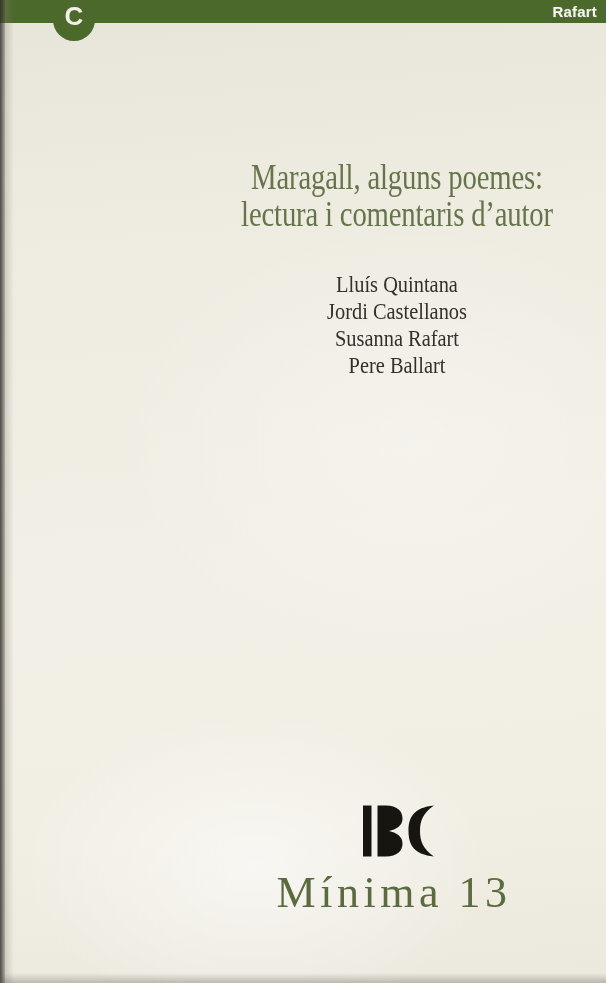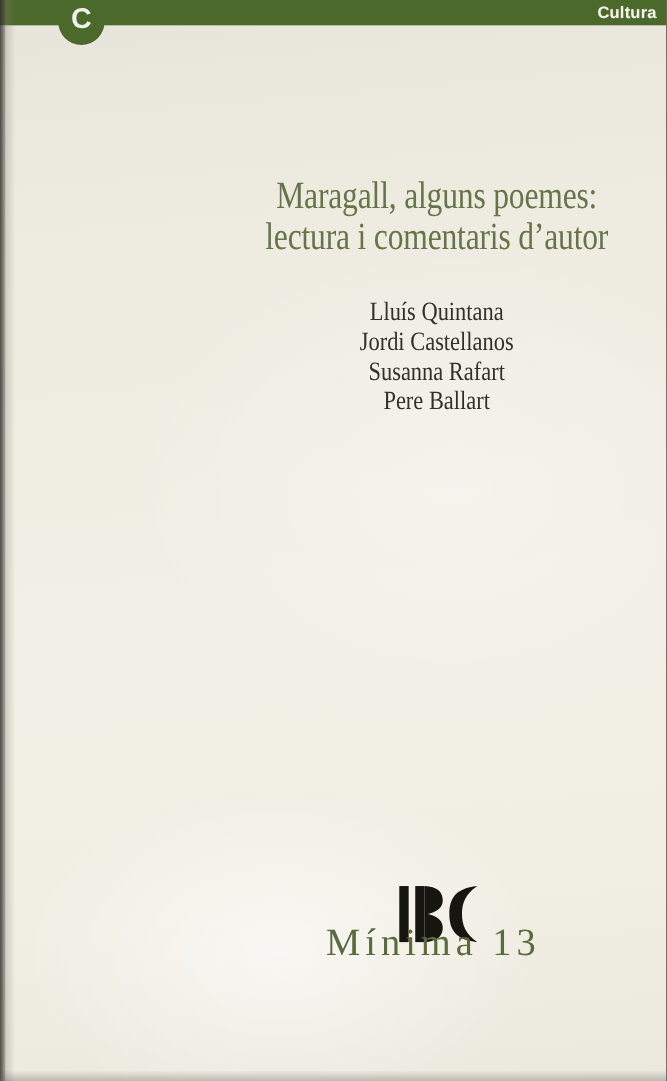--- a/index.html
+++ b/index.html
@@ -59,22 +59,22 @@
   .author-line { display: block; }
 
   .logo {
     position: absolute; left: 360px; top: 805px;
     width: 78px; height: 52px;
     color: var(--logo_ink, #17150f);
   }
   .logo svg { display: block; width: 78px; height: 52px; }
 
   .series {
-    top: 838px; left: 182px;
-    font-size: 35px; line-height: 38px;
+    top: 874px; left: 182px;
+    font-size: 44px; line-height: 38px;
     letter-spacing: 4.5px;
     color: var(--series_green, #5a6b3d);
   }
 
   
   .edge-dark {
     position: absolute; left: 0; top: 0; bottom: 0; width: 5px; z-index: 6;
     background: linear-gradient(90deg, rgba(48,46,40,0.85), rgba(92,90,82,0.45));
   }
   .edge-page {
@@ -86,21 +86,21 @@
     background: linear-gradient(0deg, rgba(95,92,80,0.35), rgba(95,92,80,0));
   }
 </style>
 </head>
 <body>
 
 <div class="book">
 
   <div class="band"></div>
 
-  <div class="collection">Cultura</div>
+  <div class="collection">Rafart</div>
 
   <div class="badge">
     <span class="badge-letter">C</span>
   </div>
 
   <div class="text-col title">
     <div>Maragall, alguns poemes:</div>
     <div>lectura i comentaris d’autor</div>
   </div>
 

